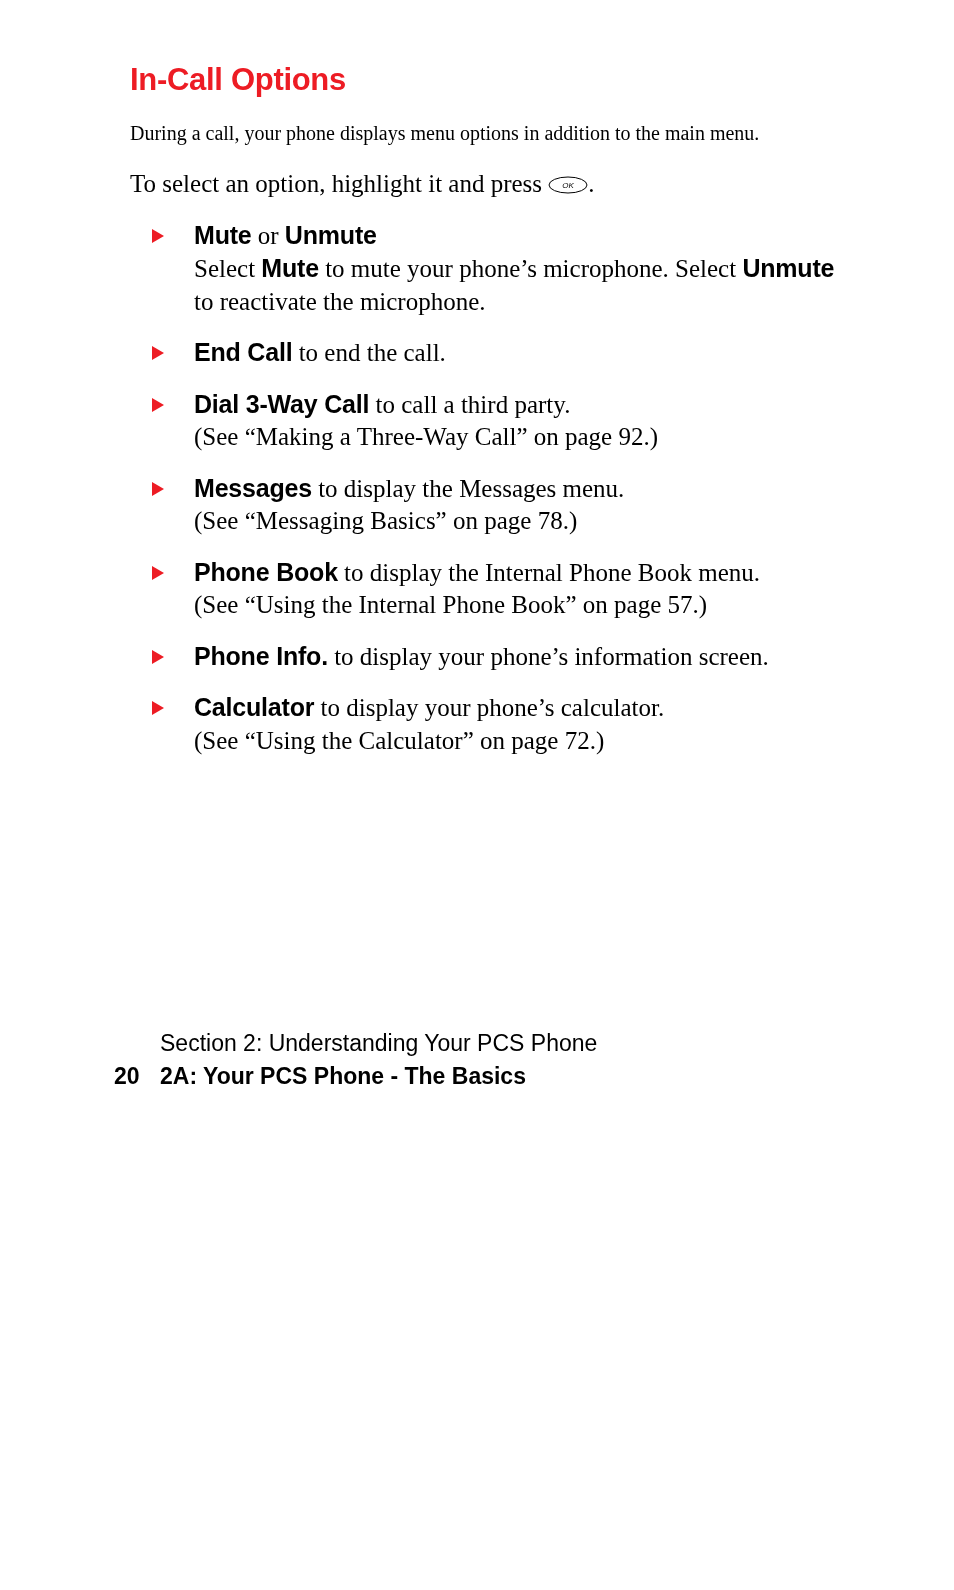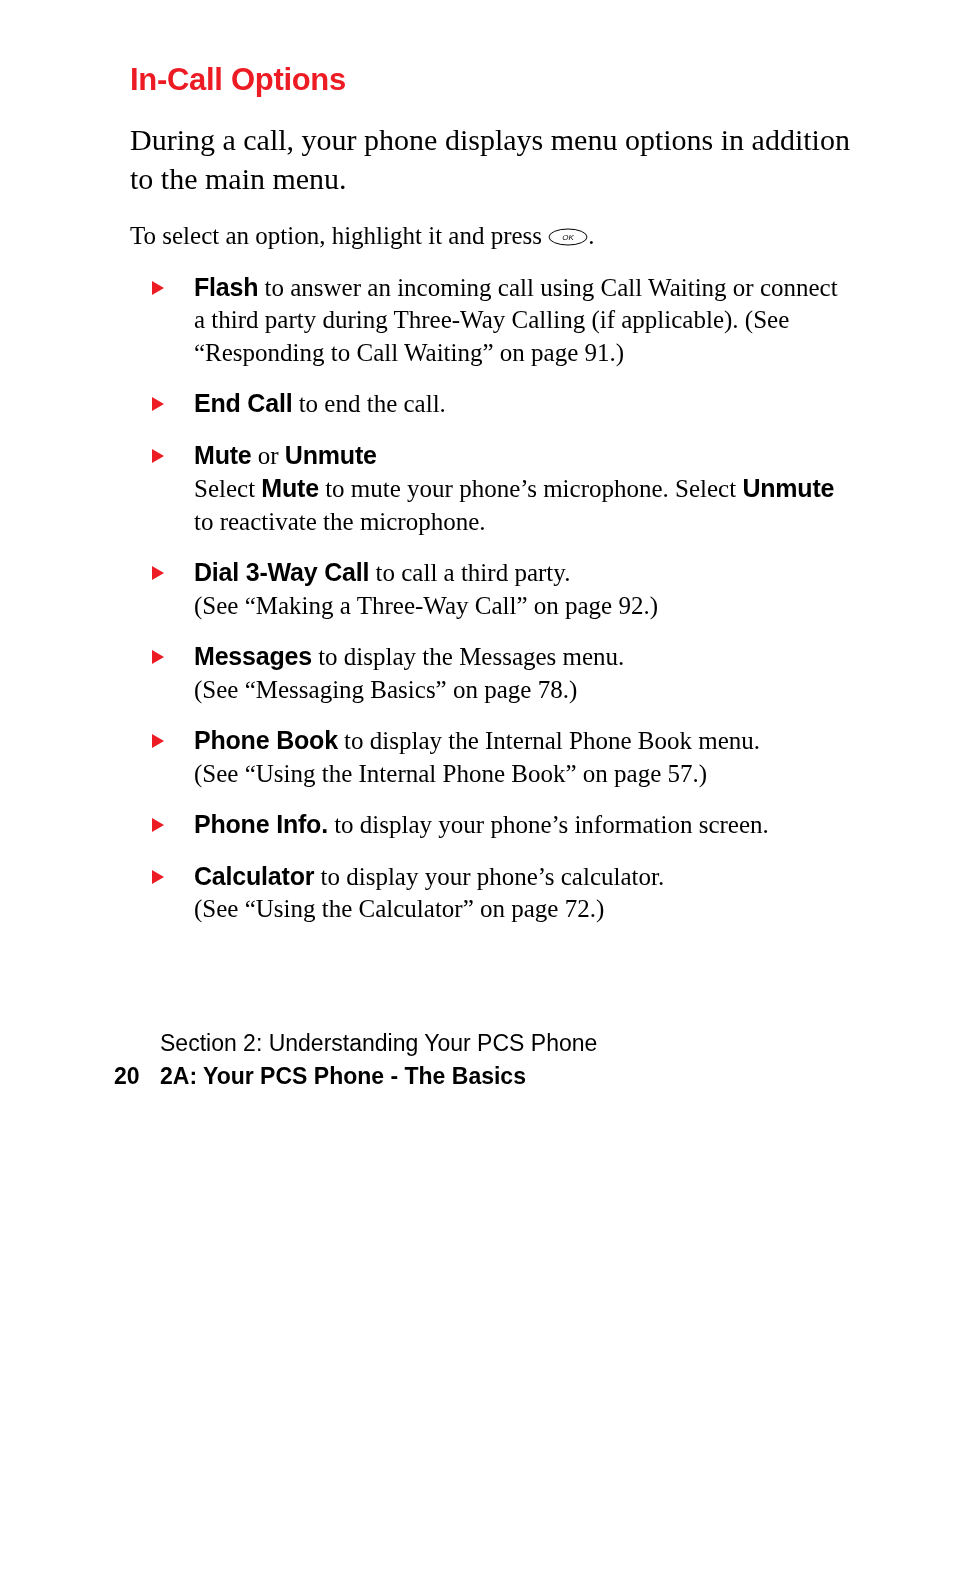--- a/index.html
+++ b/index.html
@@ -22,21 +22,21 @@
   .heading {
     font-family: 'Helvetica Neue', Arial, sans-serif;
     font-weight: 700;
     font-stretch: condensed;
     color: #ed1c24;
     font-size: 31px;
     margin: 0 0 22px 0;
     letter-spacing: -0.3px;
   }
   .intro {
-    font-size: 30px;
+    font-size: 20px;
     line-height: 1.3;
     margin: 17px 0 22px 0;
   }
   .lead {
     font-size: 25px;
     line-height: 1.3;
     margin: 0 0 16px 0;
   }
   .ok-key {
     display: inline-block;
@@ -104,28 +104,25 @@
 
   <p class="lead">
     <span>To select an option, highlight it and press </span><span class="ok-key"><svg width="40" height="18" viewBox="0 0 40 18">
           <ellipse cx="20" cy="9" rx="19" ry="8" fill="none" stroke="#000" stroke-width="1"></ellipse>
           <text x="20" y="12" text-anchor="middle" font-family="Arial" font-size="8" font-style="italic" fill="#000">OK</text>
         </svg></span><span>.</span>
   </p>
 
   <ul class="bullets">
     <li>
-      <span class="label">Flash</span><span> to answer an incoming call using Call Waiting or connect a third party during Three-Way Calling (if applicable). (See “Responding to Call Waiting” on page 91.)</span>
+      <span class="label">Mute</span><span> or </span><span class="label">Unmute</span><br>
+      <span>Select </span><span class="label">Mute</span><span> to mute your phone’s microphone. Select </span><span class="label">Unmute</span><span> to reactivate the microphone.</span>
     </li>
     <li>
       <span class="label">End Call</span><span> to end the call.</span>
-    </li>
-    <li>
-      <span class="label">Mute</span><span> or </span><span class="label">Unmute</span><br>
-      <span>Select </span><span class="label">Mute</span><span> to mute your phone’s microphone. Select </span><span class="label">Unmute</span><span> to reactivate the microphone.</span>
     </li>
     <li>
       <span class="label">Dial 3-Way Call</span><span style="white-space:pre-line"> to call a third party.
 (See “Making a Three-Way Call” on page 92.)</span>
     </li>
     <li>
       <span class="label">Messages</span><span style="white-space:pre-line"> to display the Messages menu.
 (See “Messaging Basics” on page 78.)</span>
     </li>
     <li>

